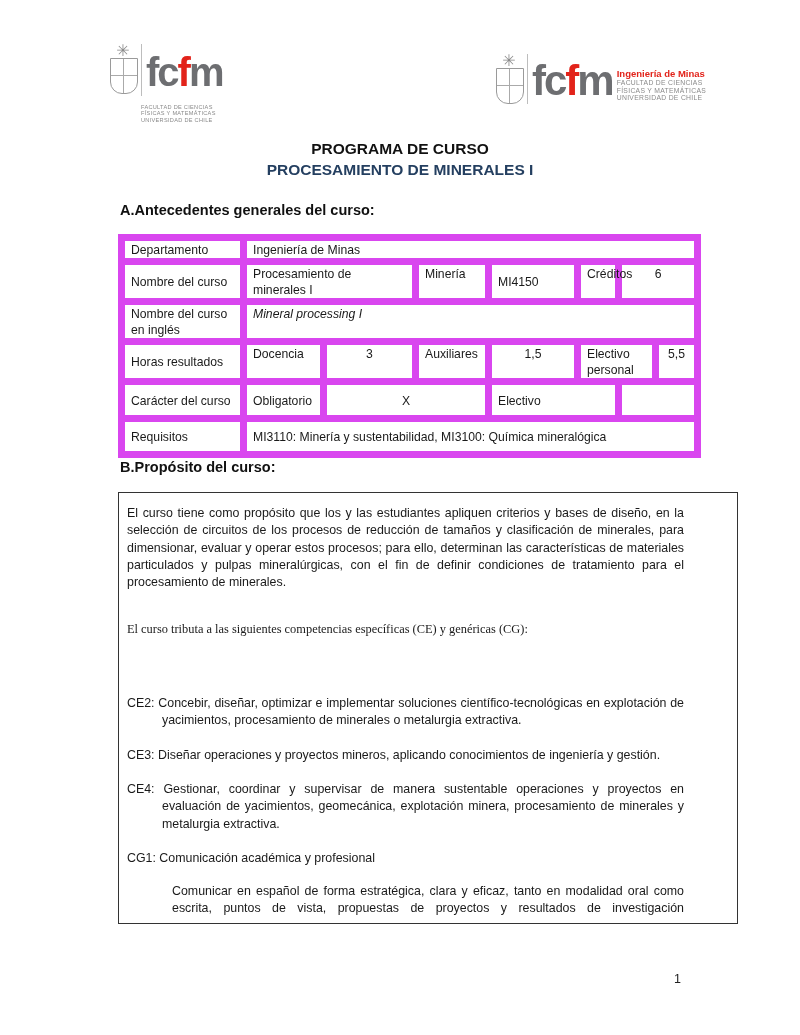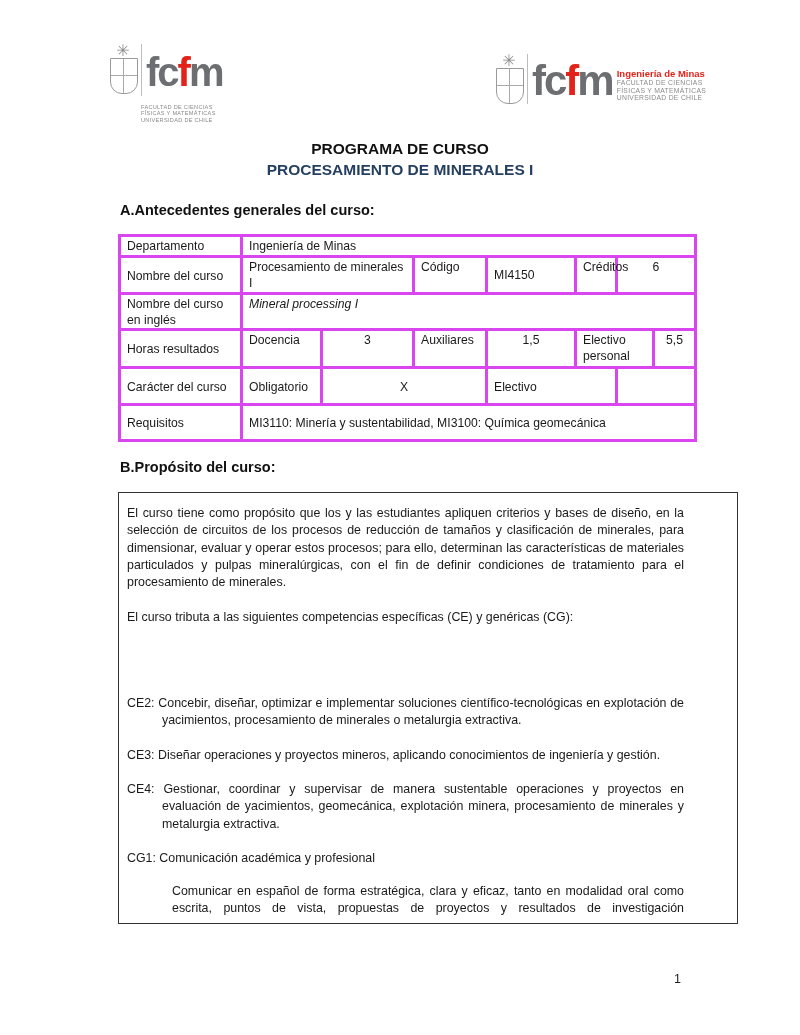--- a/index.html
+++ b/index.html
@@ -21,21 +21,21 @@
   .dept { color:#e2231a; font-size:9.5px; font-weight:bold; line-height:11px; }
 
   
   .t1 { left:0; width:800px; top:140px; text-align:center; font-weight:bold; font-size:15.5px; color:#111; }
   .t2 { left:0; width:800px; top:161px; text-align:center; font-weight:bold; font-size:15.5px; color:#243f60; }
   .secA { left:120px; top:202px; font-weight:bold; font-size:14.5px; color:#111; }
   .secB { left:120px; top:459px; font-weight:bold; font-size:14.5px; color:#111; }
 
   
   table.info { position:absolute; left:118px; top:234px; width:576px; border-collapse:collapse; font-size:12.2px; table-layout:fixed; }
-  table.info td { border:3px solid #d946ef; padding:1px 6px 0 6px; vertical-align:top; line-height:16px; color:#1a1a1a;margin-top:24px; }
+  table.info td { border:7px solid #d946ef; padding:1px 6px 0 6px; vertical-align:top; line-height:16px; color:#1a1a1a;margin-top:24px; }
   table.info td.vm { vertical-align:middle; }
   table.info td.c { text-align:center; }
   table.info td.it { font-style:italic; }
   table.info td.pt4 { padding-top:6px; }
 
   
   .box { position:absolute; left:118px; top:492px; width:620px; height:432px; border:1.5px solid #333; box-sizing:border-box; overflow:hidden; }
   .box p { margin:0; font-size:12.4px; line-height:17.3px; text-align:justify; color:#1a1a1a; }
   .box .para { position:absolute; left:8px; width:557px; }
   .box .hang { text-indent:-27px; padding-left:27px; box-sizing:border-box; }
@@ -104,21 +104,21 @@
       <col style="width:42px">
   </colgroup>
   <tbody>
       <tr style="height:21px;">
     <td>Departamento</td>
     <td colspan="11">Ingeniería de Minas</td>
   </tr>
   <tr style="height:37px;">
     <td class="vm">Nombre del curso</td>
     <td colspan="3">Procesamiento de minerales I</td>
-    <td colspan="2">Código</td>
+    <td colspan="2">Minería</td>
     <td colspan="3" class="pt4" style="padding-top:9px;">MI4150</td>
     <td colspan="1">Créditos</td>
     <td colspan="2" class="c">6</td>
   </tr>
   <tr style="height:36px;">
     <td>Nombre del curso en inglés</td>
     <td colspan="11" class="it">Mineral processing I</td>
   </tr>
   <tr style="height:38px;">
     <td class="vm">Horas resultados</td>
@@ -131,30 +131,30 @@
   </tr>
   <tr style="height:37px;">
     <td class="vm">Carácter del curso</td>
     <td class="vm">Obligatorio</td>
     <td colspan="4" class="vm c">X</td>
     <td colspan="4" class="vm">Electivo</td>
     <td colspan="2" class="vm c"></td>
   </tr>
   <tr style="height:36px;">
     <td class="vm">Requisitos</td>
-    <td colspan="11" class="vm">MI3110: Minería y sustentabilidad, MI3100: Química geomecánica</td>
+    <td colspan="11" class="vm">MI3110: Minería y sustentabilidad, MI3100: Química mineralógica</td>
   </tr>
 </tbody>
   </table>
 
 <div class="abs secB">B.Propósito del curso:</div>
 
 <div class="box">
   <p class="para" style="top:12px;">El curso tiene como propósito que los y las estudiantes apliquen criterios y bases de diseño, en la selección de circuitos de los procesos de reducción de tamaños y clasificación de minerales, para dimensionar, evaluar y operar estos procesos; para ello, determinan las características de materiales particulados y pulpas mineralúrgicas, con el fin de definir condiciones de tratamiento para el procesamiento de minerales.</p>
-  <p class="para" style="top:116px;">El curso tributa a las siguientes competencias específicas (CE) y genéricas (CG):</p>
+  <p class="para" style="top:128px;font-family:Liberation Serif, serif;">El curso tributa a las siguientes competencias específicas (CE) y genéricas (CG):</p>
   <p class="para hang" style="top:202px; padding-left:35px; text-indent:-35px;">CE2: Concebir, diseñar, optimizar e implementar soluciones científico-tecnológicas en explotación de yacimientos, procesamiento de minerales o metalurgia extractiva.</p>
   <p class="para" style="top:254px;">CE3: Diseñar operaciones y proyectos mineros, aplicando conocimientos de ingeniería y gestión.</p>
   <p class="para hang" style="top:288px; padding-left:35px; text-indent:-35px;">CE4: Gestionar, coordinar y supervisar de manera sustentable operaciones y proyectos en evaluación de yacimientos, geomecánica, explotación minera, procesamiento de minerales y metalurgia extractiva.</p>
   <p class="para" style="top:357px;">CG1: Comunicación académica y profesional</p>
   <p class="para ind" style="top:390px;">Comunicar en español de forma estratégica, clara y eficaz, tanto en modalidad oral como escrita, puntos de vista, propuestas de proyectos y resultados de investigación</p>
 </div>
 
 <div class="abs pageno">1</div>
 
 </body></html>

